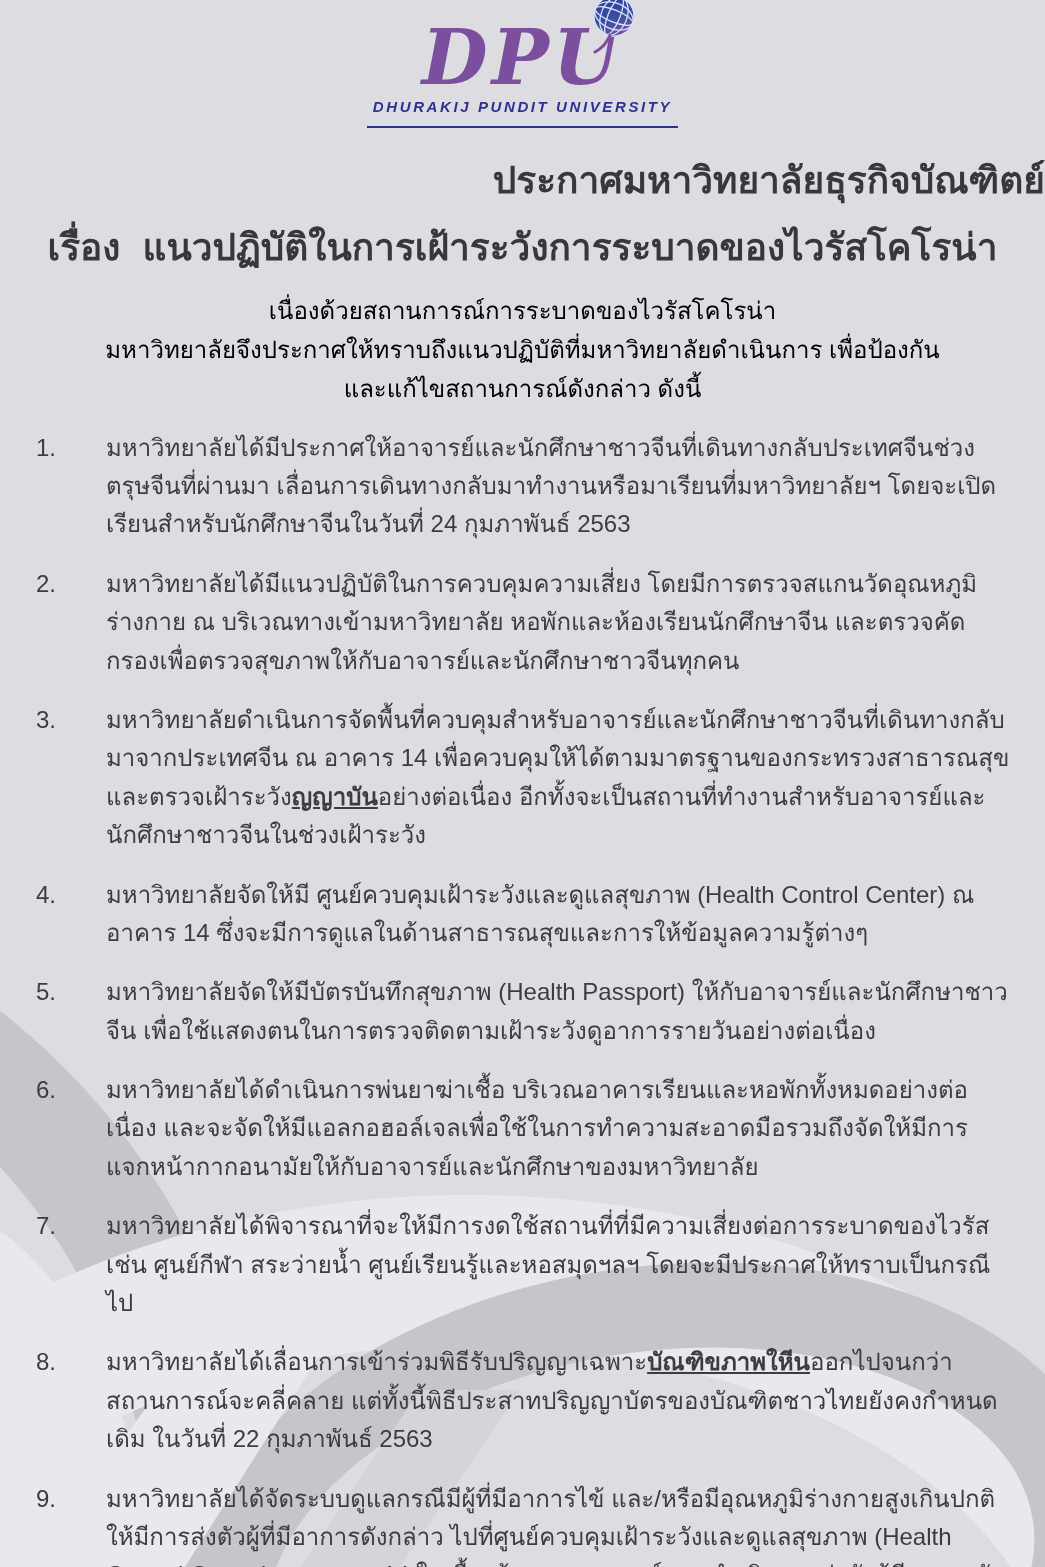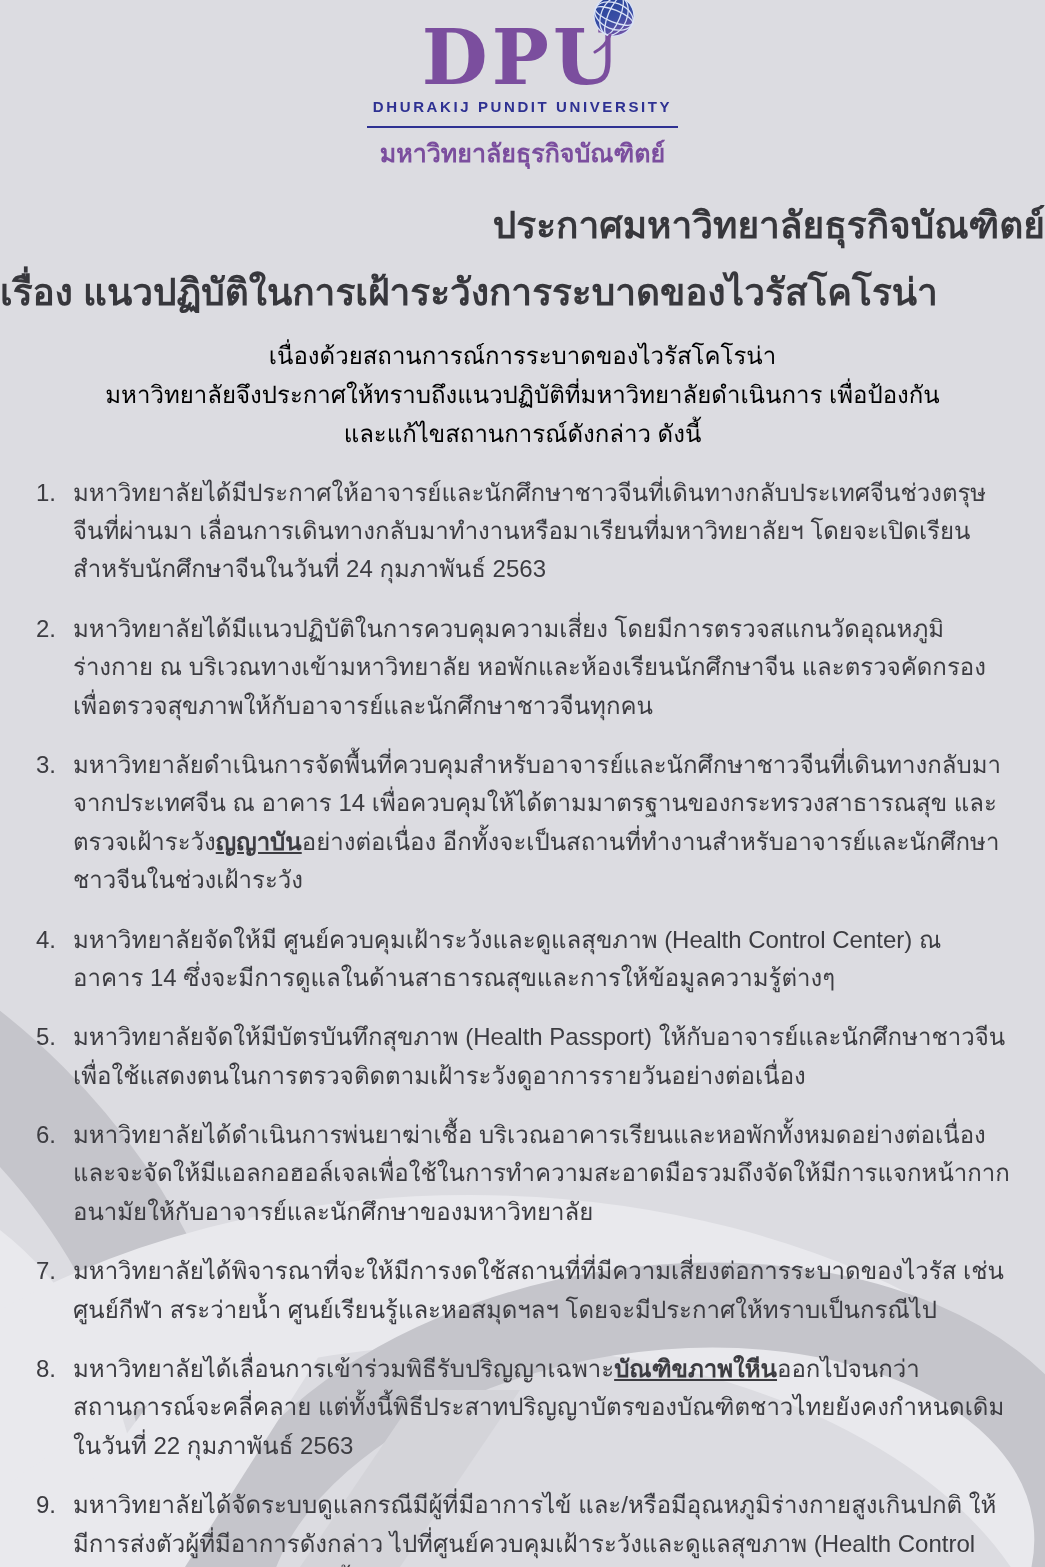--- a/index.html
+++ b/index.html
@@ -6,55 +6,56 @@
   .page{
     width:1045px;height:1567px;margin:0 auto;position:relative;overflow:hidden;
     background:#dcdce1;
     font-family:"Liberation Sans","DejaVu Sans",sans-serif;
     color:#3c3c41;
   }
   .watermark{position:absolute;inset:0;z-index:0;pointer-events:none;}
   .content{position:relative;z-index:1;}
 
   
-  .logo-wrap{display:flex;flex-direction:column;align-items:center;padding-top:20px;}
+  .logo-wrap{display:flex;flex-direction:column;align-items:center;padding-top:20px;font-style:italic;}
   .dpu-row{position:relative;display:inline-block;}
   .dpu-text{
     font-family:"DejaVu Serif","Liberation Serif",serif;
     font-size:76px;line-height:1;color:#7b4e9e;letter-spacing:4px;font-weight:600;
   }
   .globe{position:absolute;top:-28px;right:-20px;}
   .name-en{
     color:#2e3192;font-size:15px;font-weight:bold;letter-spacing:2.6px;
     border-bottom:2px solid #2e3192;padding:2px 6px 11px 6px;margin-top:0;
     white-space:nowrap;
   }
   .name-th{color:#7b4e9e;font-size:25px;margin-top:5px;font-weight:600;}
 
   
   .doc-title{
     text-align:right;font-size:37px;font-weight:600;color:#37373c;
     margin:22px 0 8px 0;
   }
   .doc-subject{
-    font-size:37px;font-weight:600;color:#37373c;
+    text-align:center;font-size:37px;font-weight:600;color:#37373c;
     margin:0 0 16px 0;
+    font-family:Liberation Mono, monospace;
   }
   .intro{
     text-align:center;font-size:24px;line-height:1.62;color:#000000;margin:0 60px;
   }
 
   
   .items{margin:20px 34px 0 36px;padding:0;list-style:none;}
   .items li{
     display:flex;align-items:flex-start;gap:9px;
     font-size:24px;line-height:1.6;margin-bottom:21px;color:#3c3c41;
   }
   .items .num{flex:0 0 auto;min-width:28px;}
-  .items .itext{flex:1 1 auto;}
+  .items .itext{flex:1 1 auto;margin-left:33px;}
   .em-mark{font-weight:bold;text-decoration:underline;}
 </style>
 </head>
 <body>
 
 <div class="page">
 
   <svg class="watermark" viewBox="0 0 1045 1567" xmlns="http://www.w3.org/2000/svg">
 
     <circle cx="-430" cy="1560" r="640" fill="none" stroke="#c5c5cb" stroke-width="115"></circle>
@@ -91,21 +92,20 @@
                 <ellipse cx="29" cy="24" rx="6" ry="20"></ellipse>
                 <ellipse cx="29" cy="24" rx="20" ry="13"></ellipse>
                 <ellipse cx="29" cy="24" rx="20" ry="6"></ellipse>
               </g>
             </g>
             <path d="M25 43 Q 21 54 10 60" stroke="#7b4e9e" stroke-width="3" fill="none" stroke-linecap="round"></path>
           </svg>
         </span>
       </div>
       <div class="name-en">DHURAKIJ PUNDIT UNIVERSITY</div>
-      <div class="name-th">มหาวิทยาลัยธุรกิจบัณฑิตย์</div>
     </header>
 
     <h1 class="doc-title">ประกาศมหาวิทยาลัยธุรกิจบัณฑิตย์</h1>
     <h2 class="doc-subject">เรื่อง แนวปฏิบัติในการเฝ้าระวังการระบาดของไวรัสโคโรน่า</h2>
 
     <div class="intro">
       <div>เนื่องด้วยสถานการณ์การระบาดของไวรัสโคโรน่า</div>
       <div>มหาวิทยาลัยจึงประกาศให้ทราบถึงแนวปฏิบัติที่มหาวิทยาลัยดำเนินการ เพื่อป้องกัน</div>
       <div>และแก้ไขสถานการณ์ดังกล่าว ดังนี้</div>
     </div>

